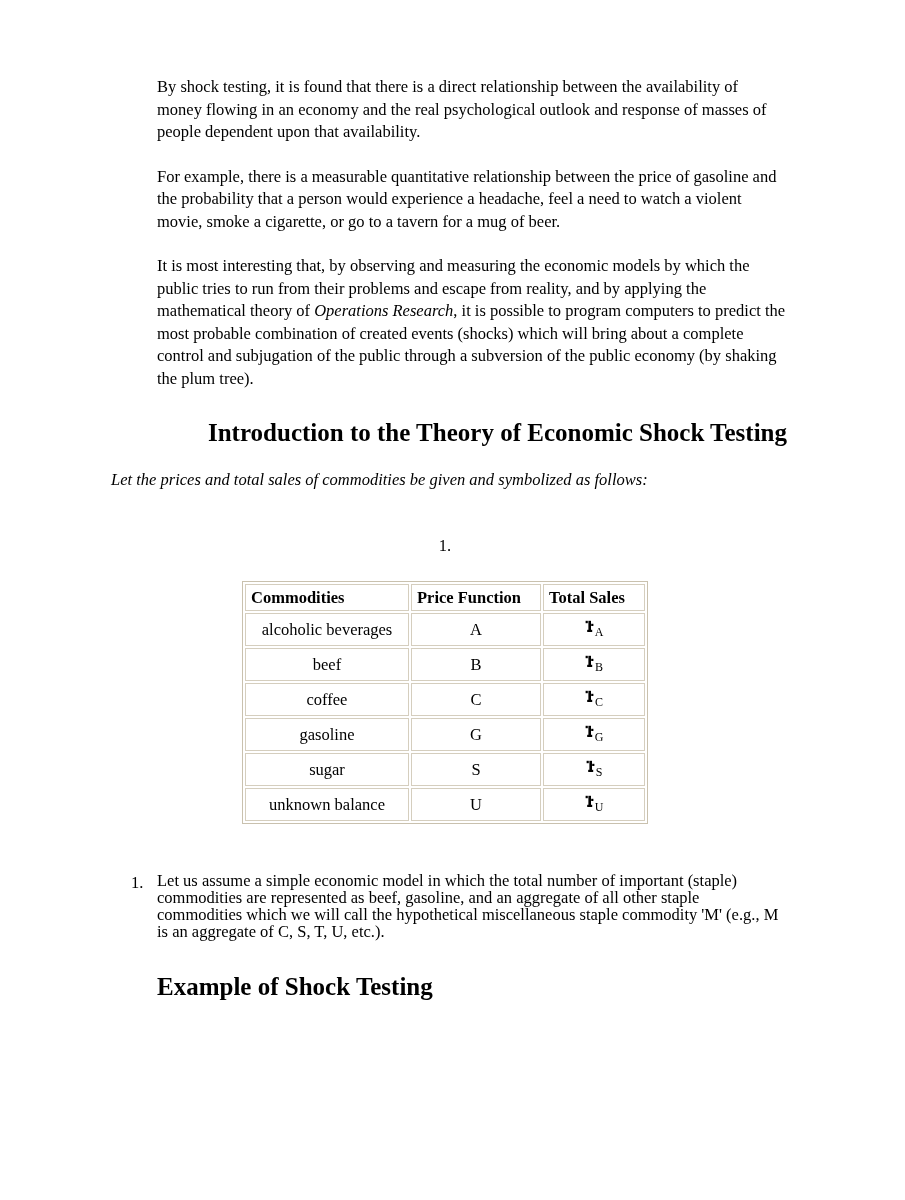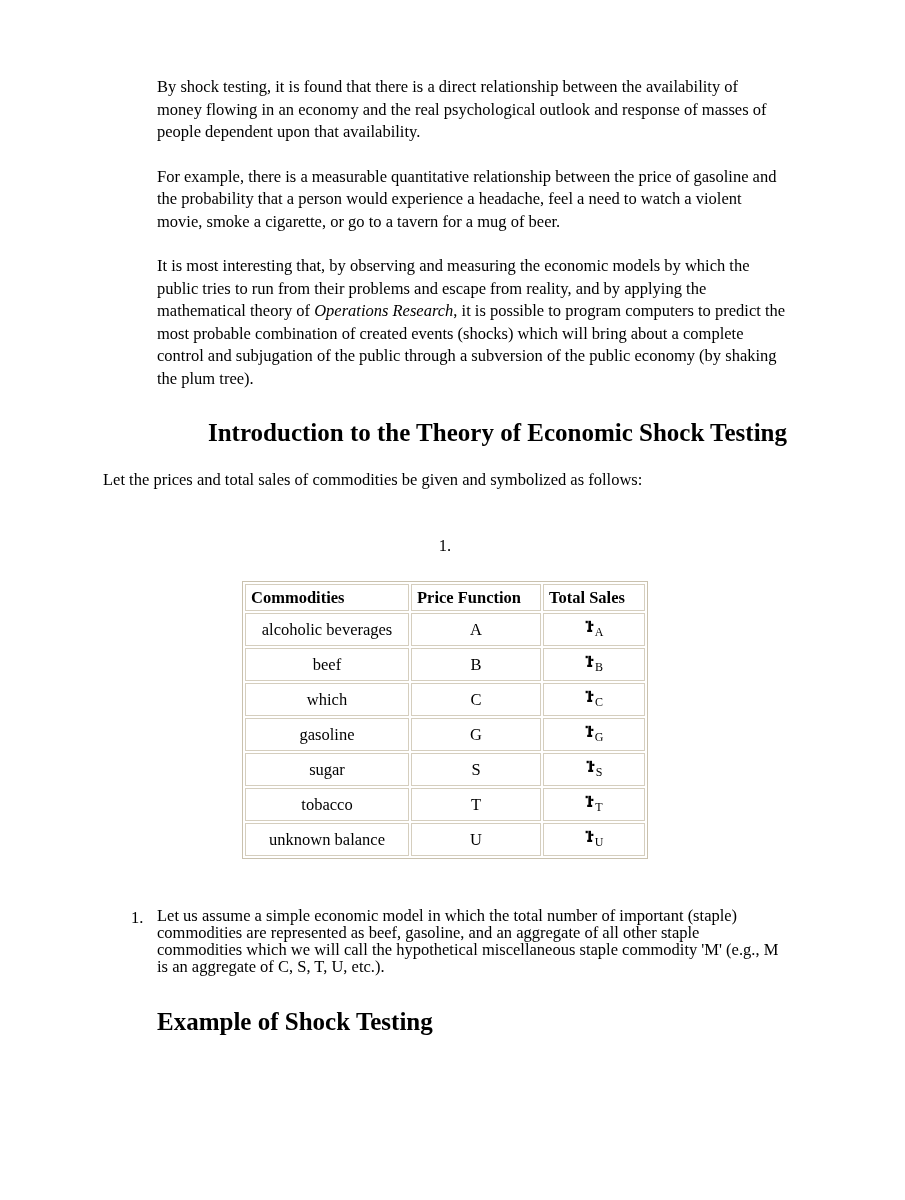--- a/index.html
+++ b/index.html
@@ -28,22 +28,23 @@
   }
   .italic { font-style: italic; }
   h1.doc-heading {
     margin: 26px 0 20px 54px;
     font-size: 25px;
     line-height: 33px;
     font-weight: bold;
     text-align: right;
   }
   .lead-line {
-    margin: 0 0 0 0;
+    margin: 0 0 0 8px;
     line-height: 22.5px;
+    font-style: italic;
   }
   .table-caption {
     text-align: center;
     margin-top: 43px;
     margin-bottom: 0;
     line-height: 22px;
   }
   table.commodities-table {
     margin: 24px auto 0 auto;
     border-collapse: separate;
@@ -129,21 +130,21 @@
         <td class="cell-commodity">beef</td>
         <td class="cell-price">B</td>
         <td class="cell-sales"><span class="sales-symbol"><svg width="9" height="13" viewBox="0 0 9 13">
                 <rect x="3.4" y="0.8" width="2.6" height="11" fill="#000"></rect>
                 <rect x="0.6" y="0.8" width="2.2" height="2.4" fill="#000"></rect>
                 <rect x="6.2" y="3.8" width="2.2" height="2.2" fill="#000"></rect>
                 <rect x="2.2" y="9.8" width="5" height="2.2" fill="#000"></rect>
               </svg></span><span class="subscript">B</span></td>
       </tr>
       <tr>
-        <td class="cell-commodity">which</td>
+        <td class="cell-commodity">coffee</td>
         <td class="cell-price">C</td>
         <td class="cell-sales"><span class="sales-symbol"><svg width="9" height="13" viewBox="0 0 9 13">
                 <rect x="3.4" y="0.8" width="2.6" height="11" fill="#000"></rect>
                 <rect x="0.6" y="0.8" width="2.2" height="2.4" fill="#000"></rect>
                 <rect x="6.2" y="3.8" width="2.2" height="2.2" fill="#000"></rect>
                 <rect x="2.2" y="9.8" width="5" height="2.2" fill="#000"></rect>
               </svg></span><span class="subscript">C</span></td>
       </tr>
       <tr>
         <td class="cell-commodity">gasoline</td>
@@ -159,30 +160,20 @@
         <td class="cell-commodity">sugar</td>
         <td class="cell-price">S</td>
         <td class="cell-sales"><span class="sales-symbol"><svg width="9" height="13" viewBox="0 0 9 13">
                 <rect x="3.4" y="0.8" width="2.6" height="11" fill="#000"></rect>
                 <rect x="0.6" y="0.8" width="2.2" height="2.4" fill="#000"></rect>
                 <rect x="6.2" y="3.8" width="2.2" height="2.2" fill="#000"></rect>
                 <rect x="2.2" y="9.8" width="5" height="2.2" fill="#000"></rect>
               </svg></span><span class="subscript">S</span></td>
       </tr>
       <tr>
-        <td class="cell-commodity">tobacco</td>
-        <td class="cell-price">T</td>
-        <td class="cell-sales"><span class="sales-symbol"><svg width="9" height="13" viewBox="0 0 9 13">
-                <rect x="3.4" y="0.8" width="2.6" height="11" fill="#000"></rect>
-                <rect x="0.6" y="0.8" width="2.2" height="2.4" fill="#000"></rect>
-                <rect x="6.2" y="3.8" width="2.2" height="2.2" fill="#000"></rect>
-                <rect x="2.2" y="9.8" width="5" height="2.2" fill="#000"></rect>
-              </svg></span><span class="subscript">T</span></td>
-      </tr>
-      <tr>
         <td class="cell-commodity">unknown balance</td>
         <td class="cell-price">U</td>
         <td class="cell-sales"><span class="sales-symbol"><svg width="9" height="13" viewBox="0 0 9 13">
                 <rect x="3.4" y="0.8" width="2.6" height="11" fill="#000"></rect>
                 <rect x="0.6" y="0.8" width="2.2" height="2.4" fill="#000"></rect>
                 <rect x="6.2" y="3.8" width="2.2" height="2.2" fill="#000"></rect>
                 <rect x="2.2" y="9.8" width="5" height="2.2" fill="#000"></rect>
               </svg></span><span class="subscript">U</span></td>
       </tr>
     </tbody>

